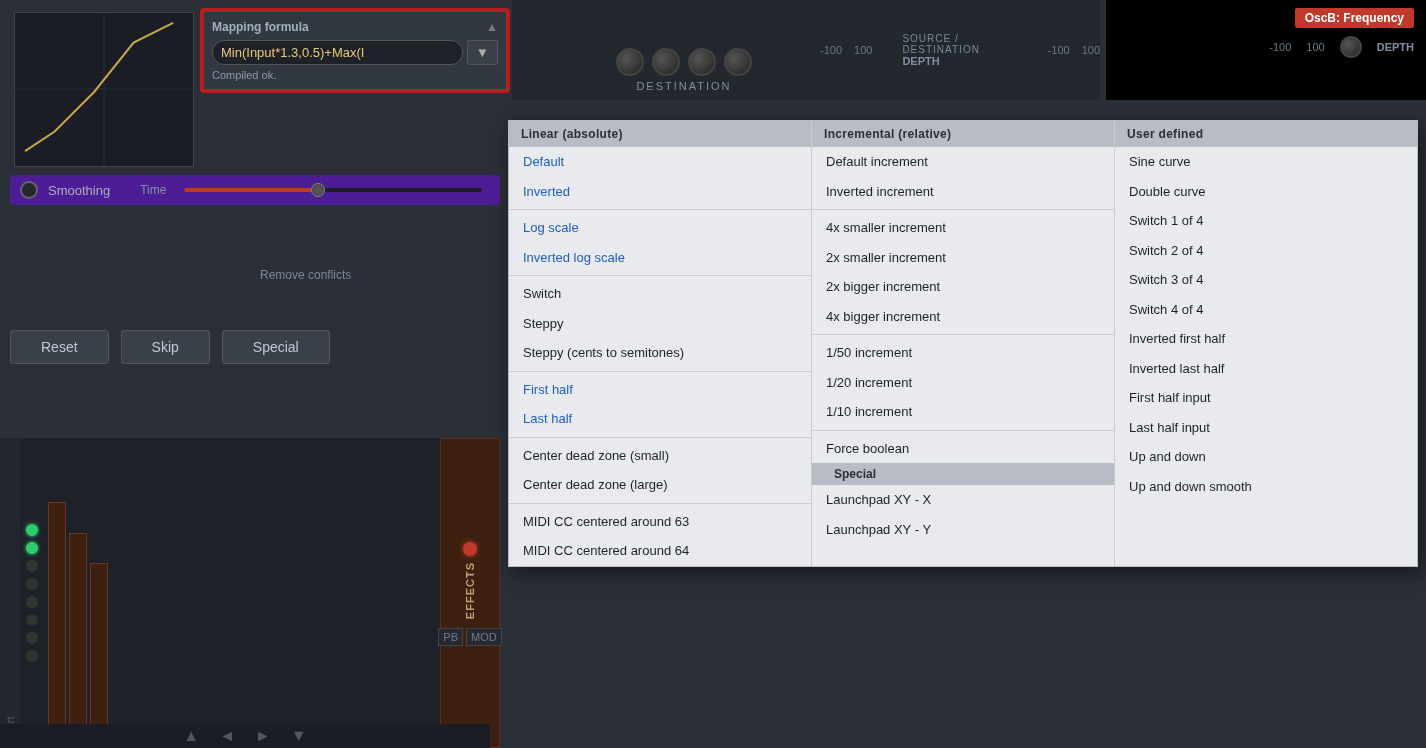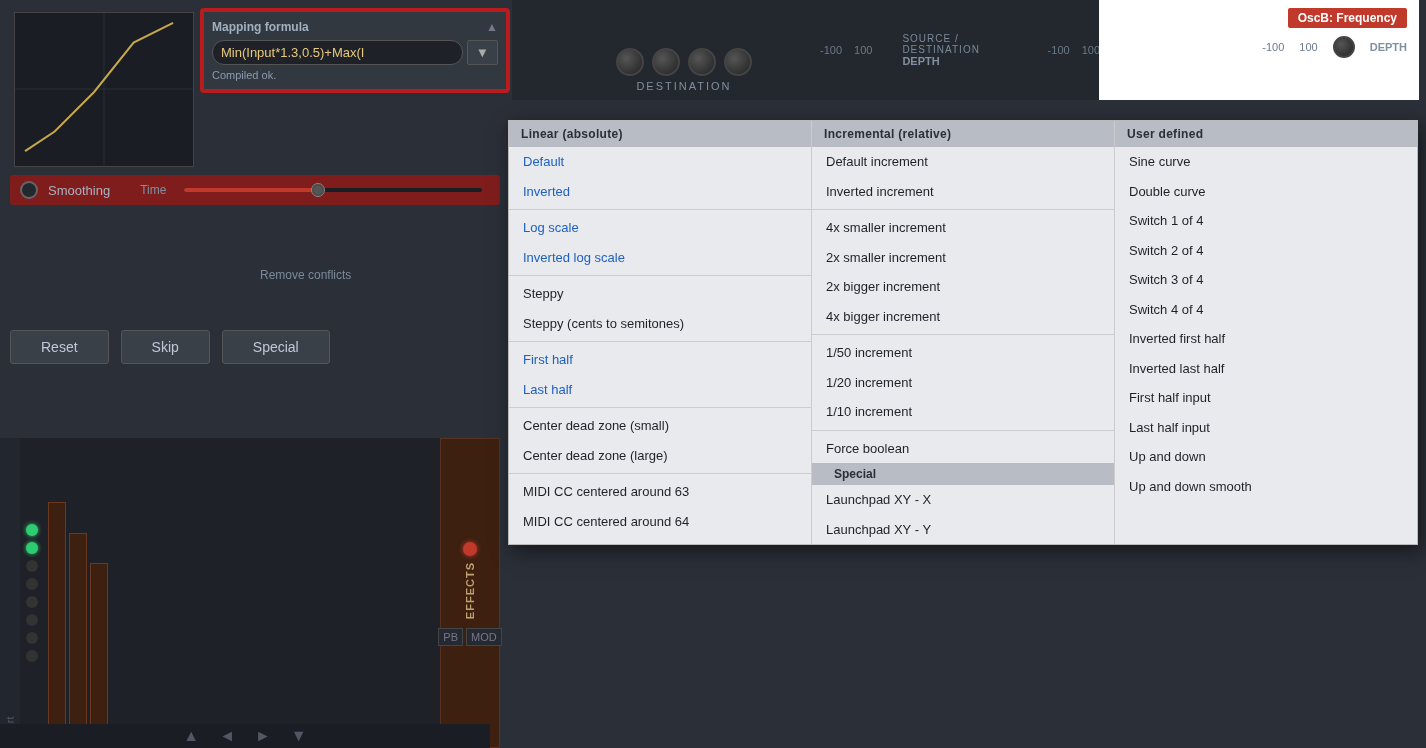--- a/index.html
+++ b/index.html
@@ -89,21 +89,21 @@
 
     
     .smoothing-section {
       position: absolute;
       top: 175px;
       left: 10px;
       width: 490px;
       display: flex;
       align-items: center;
       gap: 10px;
-      background: #7f1d1d;
+      background: #4c1d95;
       padding: 6px 10px;
       border-radius: 3px;
     }
     .smoothing-toggle {
       width: 18px; height: 18px;
       border-radius: 50%;
       border: 2px solid #666;
       background: #23272e;
       display: inline-block;
     }
@@ -265,24 +265,24 @@
     .src-dest-label {
       color: #7a8a9a;
       font-size: 10px;
       letter-spacing: 1px;
     }
 
     
     .oscb-header {
       position: absolute;
       top: 0;
-      right: 7px;
+      right: 0;
       width: 320px;
       height: 100px;
-      background: #ffffff;
+      background: #000000;
       display: flex;
       flex-direction: column;
       align-items: flex-end;
       padding: 8px 12px;
       gap: 4px;
     }
     .oscb-title {
       background: #c0392b;
       color: #fff;
       padding: 3px 10px;
@@ -478,20 +478,21 @@
 
   <div class="menu-col">
     <div class="col-header">Linear (absolute)</div>
 
     <div class="menu-item colored">Default</div>
     <div class="menu-item colored">Inverted</div>
     <div class="menu-divider"></div>
     <div class="menu-item colored">Log scale</div>
     <div class="menu-item colored">Inverted log scale</div>
     <div class="menu-divider"></div>
+    <div class="menu-item">Switch</div>
     <div class="menu-item">Steppy</div>
     <div class="menu-item">Steppy (cents to semitones)</div>
     <div class="menu-divider"></div>
     <div class="menu-item colored">First half</div>
     <div class="menu-item colored">Last half</div>
     <div class="menu-divider"></div>
     <div class="menu-item">Center dead zone (small)</div>
     <div class="menu-item">Center dead zone (large)</div>
     <div class="menu-divider"></div>
     <div class="menu-item">MIDI CC centered around 63</div>

